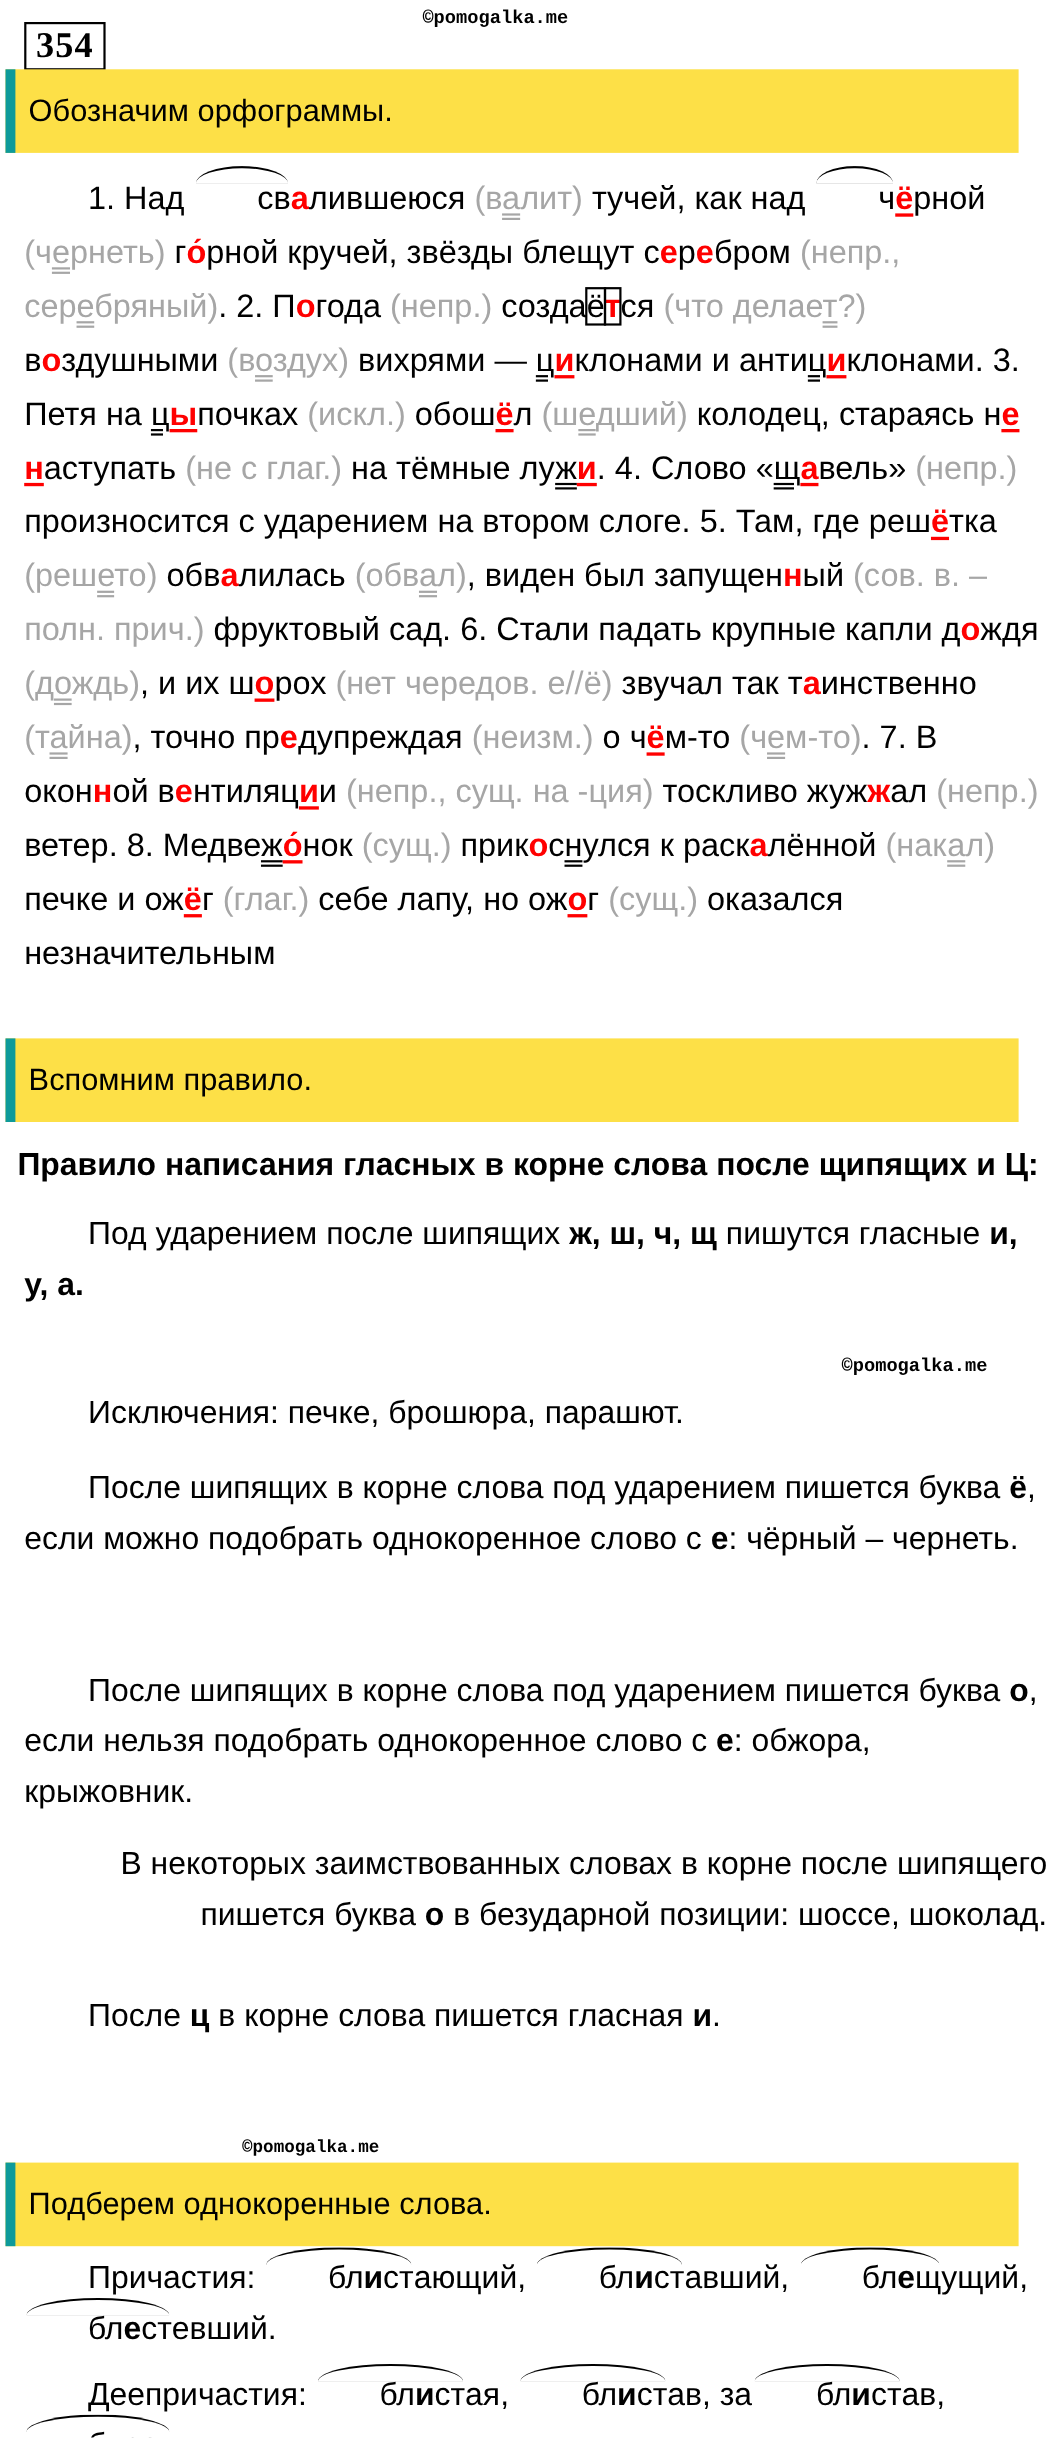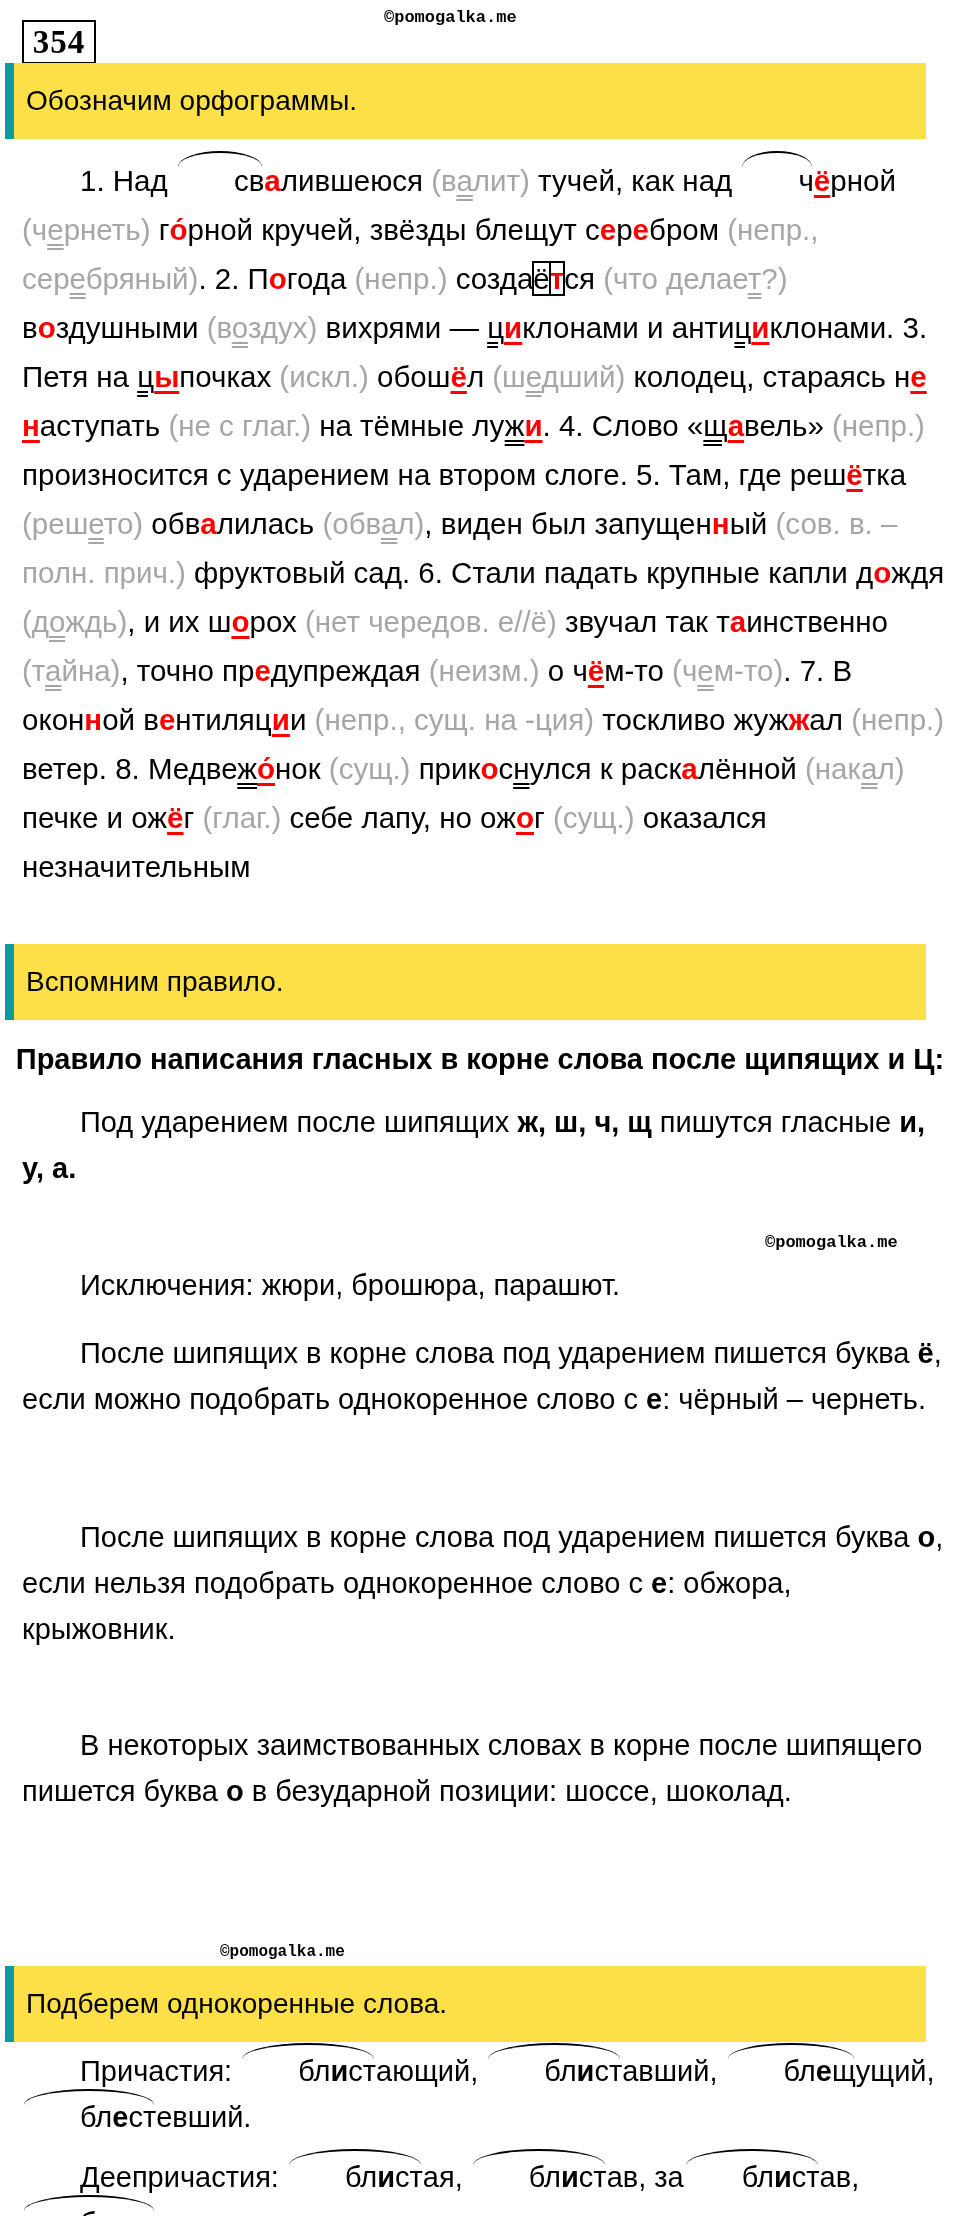--- a/index.html
+++ b/index.html
@@ -45,32 +45,33 @@
   <span>Вспомним правило.</span>
 </div>
 
 <div class="rule-title" style="top:1035px;">Правило написания гласных в корне слова после щипящих и Ц:</div>
 
 <div class="rule-p" style="top:1099px;">
   <p class="indent"><span>Под ударением после шипящих </span><b>ж, ш, ч, щ</b><span> пишутся гласные </span><b>и, у, а.</b></p>
 </div>
 <div class="wm" style="left:765px; top:1233px; font-size:17px;">©pomogalka.me</div>
 <div class="rule-p" style="top:1262px;">
-  <p class="indent">Исключения: жюри, брошюра, парашют.</p>
+  <p class="indent">Исключения: печке, брошюра, парашют.</p>
 </div>
 <div class="rule-p" style="top:1330px;">
   <p class="indent"><span>После шипящих в корне слова под ударением пишется буква </span><b>ё</b><span>, если можно подобрать однокоренное слово с </span><b>е</b><span>: чёрный – чернеть.</span></p>
 </div>
 <div class="rule-p" style="top:1490px;margin-top:24px;">
   <p class="indent"><span>После шипящих в корне слова под ударением пишется буква </span><b>о</b><span>, если нельзя подобрать однокоренное слово с </span><b>е</b><span>: обжора, крыжовник.</span></p>
 </div>
-<div class="rule-p" style="top:1722px;">
+<div class="rule-p" style="top:1672px;text-align:right;">
   <p class="indent"><span>В некоторых заимствованных словах в корне после шипящего пишется буква </span><b>о</b><span> в безударной позиции: шоссе, шоколад.</span></p>
 </div>
 <div class="rule-p" style="top:1810px;">
+  <p class="indent"><span>После </span><b>ц</b><span> в корне слова пишется гласная </span><b>и</b><span>.</span></p>
 </div>
 <div class="wm" style="left:220px; top:1943px; font-size:16px;">©pomogalka.me</div>
 
 <div class="banner" style="top:1966px;">
   <span>Подберем однокоренные слова.</span>
 </div>
 
 <div class="rule-p" style="top:2048px; line-height:46px;">
   <p class="indent" id="participles"><span>Причастия: </span><span><span class="arc">бл<b>и</b>ст</span><span>ающий, </span></span><span><span class="arc">бл<b>и</b>ст</span><span>авший, </span></span><span><span class="arc">бл<b>е</b>щ</span><span>ущий, </span></span><span><span class="arc">бл<b>е</b>ст</span><span>евший.</span></span></p>
 </div>

